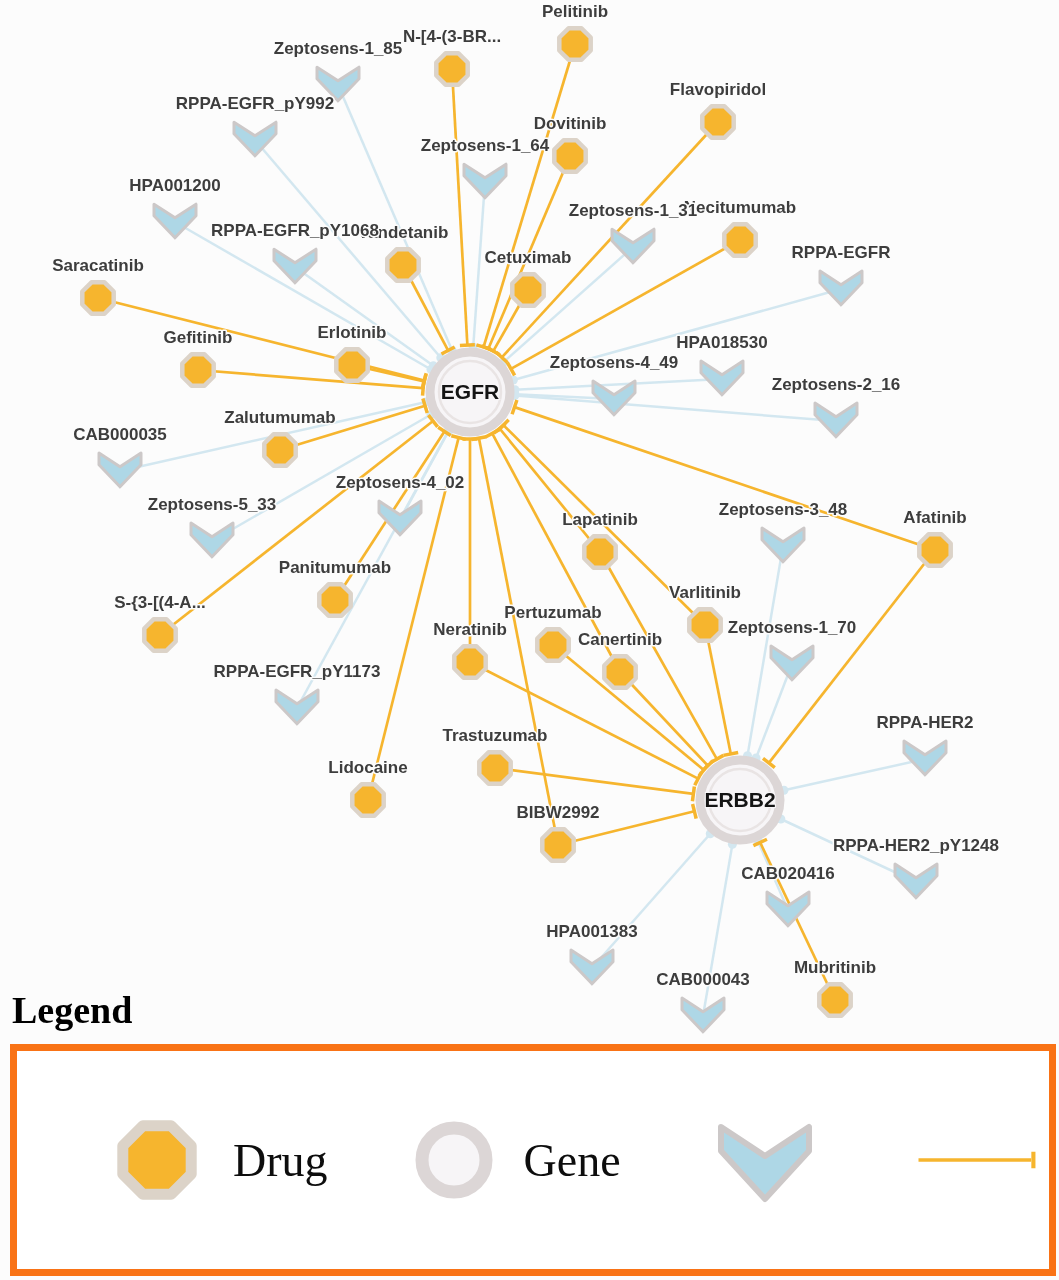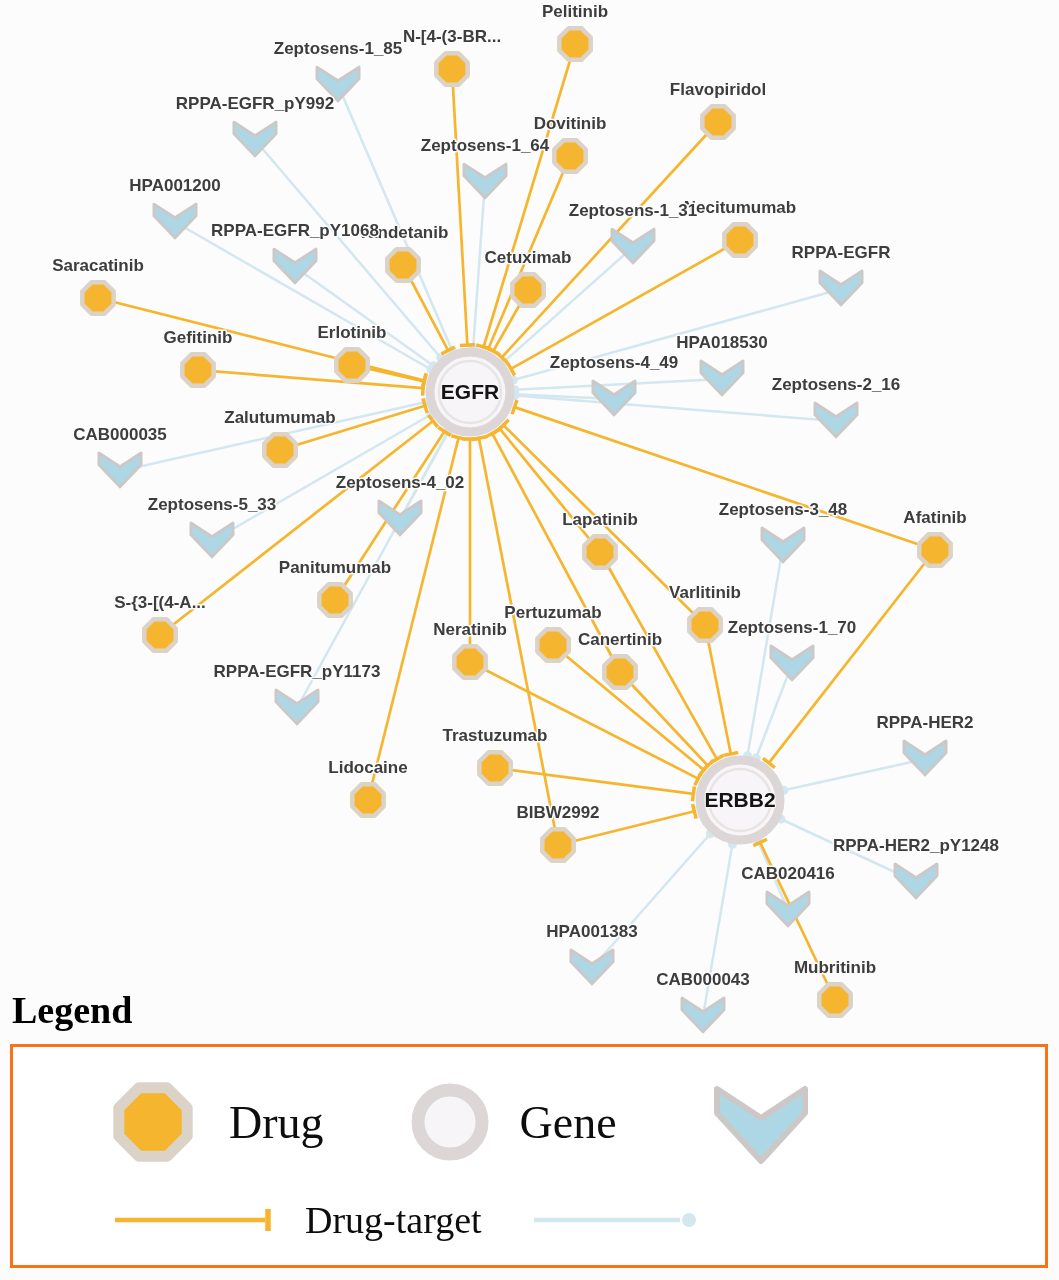--- a/index.html
+++ b/index.html
@@ -20,22 +20,22 @@
     font-weight:bold; font-size:21px; fill:#141414;
     text-anchor:middle; paint-order:stroke; stroke:#f7f5f7; stroke-width:2px;
   }
   .legend-title {
     position:absolute; left:12px; top:988px;
     font-family:"Liberation Serif", serif; font-weight:bold;
     font-size:38px; color:#000000;
   }
   .legend-box {
     position:absolute; left:10px; top:1044px; width:1032px; height:218px;
-    border:3px solid #f97316; background:#ffffff;
-    display:flex; flex-direction:column; justify-content:space-evenly;
+    border:7px solid #f97316; background:#ffffff;
+    display:flex; justify-content:space-evenly;
     box-sizing:content-box;
   }
   .legend-row { display:flex; align-items:center; }
   .legend-row-nodes { padding-left:88px; }
   .legend-row-edges { padding-left:100px; }
   .legend-item { display:flex; align-items:center; gap:24px; }
   .legend-item-drug { margin-right:80px; }
   .legend-item-gene { margin-right:92px;text-align:center; }
   .legend-item-drug-target { margin-right:50px; }
   .legend-node-label {

